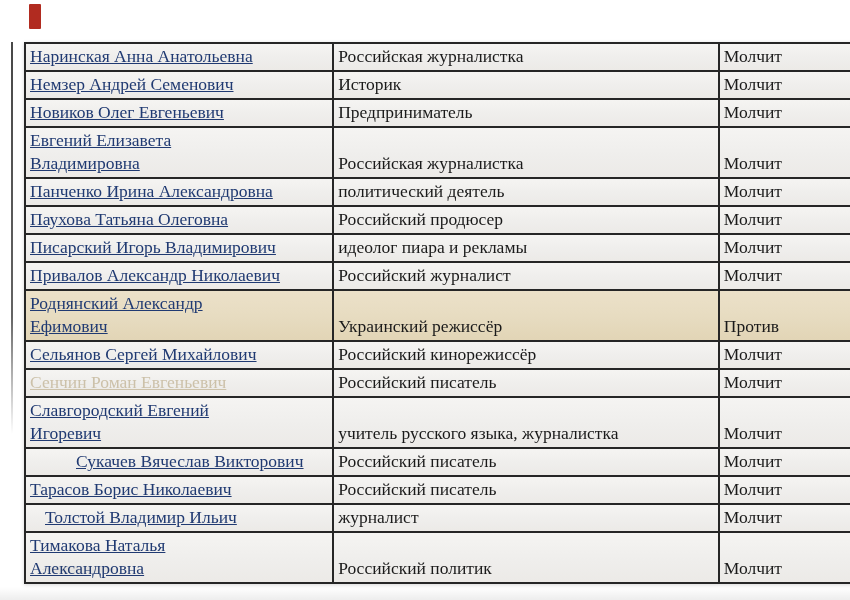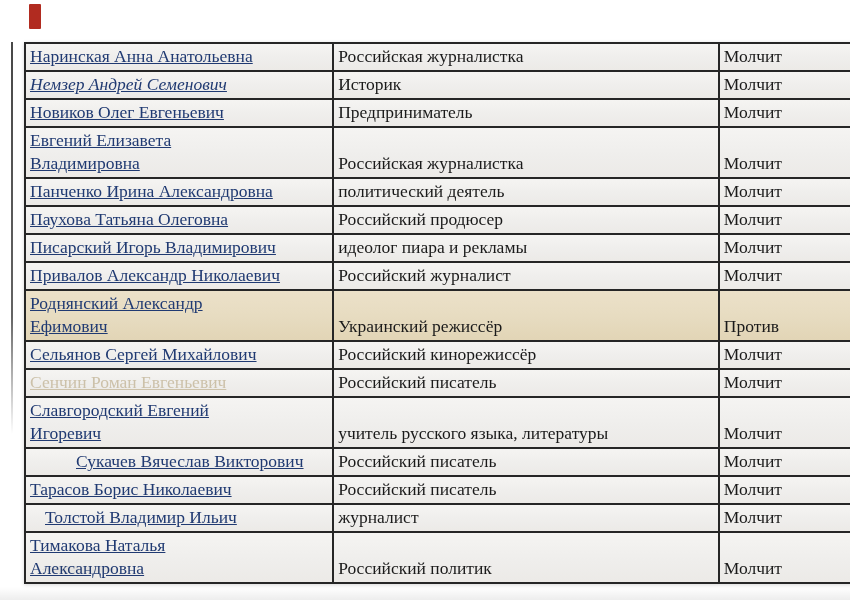--- a/index.html
+++ b/index.html
@@ -72,21 +72,21 @@
       <col style="width:368px">
       <col style="width:128px">
     </colgroup>
     <tbody id="rows-body">
         <tr class="single">
           <td class="name-cell"><a class="person-link" style="color: rgb(32, 58, 114);">Наринская Анна Анатольевна</a></td>
           <td class="role-cell">Российская журналистка</td>
           <td class="status-cell">Молчит</td>
         </tr>
         <tr class="single">
-          <td class="name-cell"><a class="person-link" style="color: rgb(32, 58, 114); font-style: italic;">Немзер Андрей Семенович</a></td>
+          <td class="name-cell"><a class="person-link" style="color: rgb(32, 58, 114);">Немзер Андрей Семенович</a></td>
           <td class="role-cell">Историк</td>
           <td class="status-cell">Молчит</td>
         </tr>
         <tr class="single">
           <td class="name-cell"><a class="person-link" style="color: rgb(32, 58, 114);">Новиков Олег Евгеньевич</a></td>
           <td class="role-cell">Предприниматель</td>
           <td class="status-cell">Молчит</td>
         </tr>
         <tr class="double">
           <td class="name-cell"><a class="person-link" style="color: rgb(32, 58, 114);">Евгений Елизавета
@@ -126,21 +126,21 @@
           <td class="status-cell">Молчит</td>
         </tr>
         <tr class="single">
           <td class="name-cell brown"><a class="person-link">Сенчин Роман Евгеньевич</a></td>
           <td class="role-cell">Российский писатель</td>
           <td class="status-cell">Молчит</td>
         </tr>
         <tr class="double">
           <td class="name-cell"><a class="person-link" style="color: rgb(32, 58, 114);">Славгородский Евгений
 Игоревич</a></td>
-          <td class="role-cell">учитель русского языка, литературы</td>
+          <td class="role-cell">учитель русского языка, журналистка</td>
           <td class="status-cell">Молчит</td>
         </tr>
         <tr class="single">
           <td class="name-cell"><a class="person-link" style="color: rgb(32, 58, 114); margin-left: 46px;">Сукачев Вячеслав Викторович</a></td>
           <td class="role-cell">Российский писатель</td>
           <td class="status-cell">Молчит</td>
         </tr>
         <tr class="single">
           <td class="name-cell"><a class="person-link" style="color: rgb(32, 58, 114);">Тарасов Борис Николаевич</a></td>
           <td class="role-cell">Российский писатель</td>

